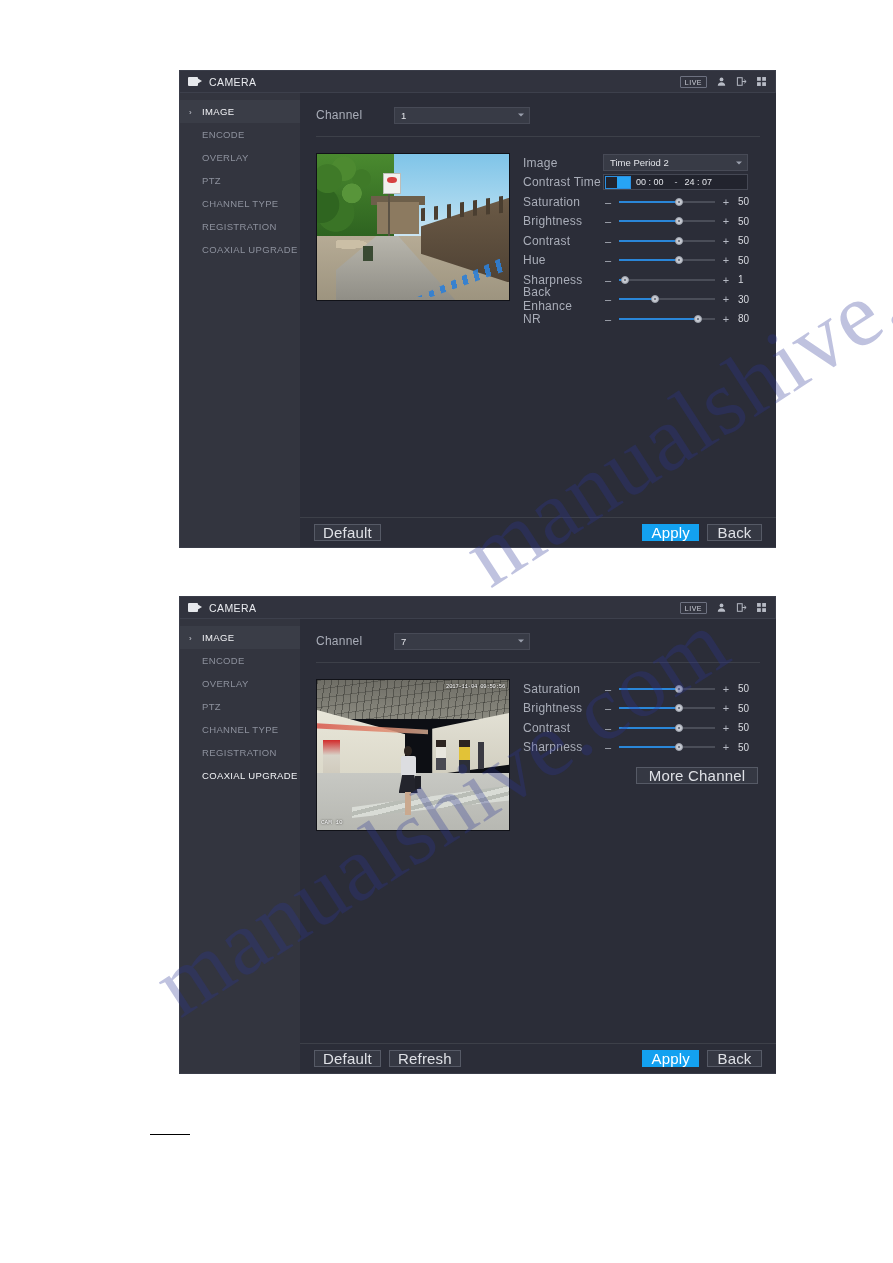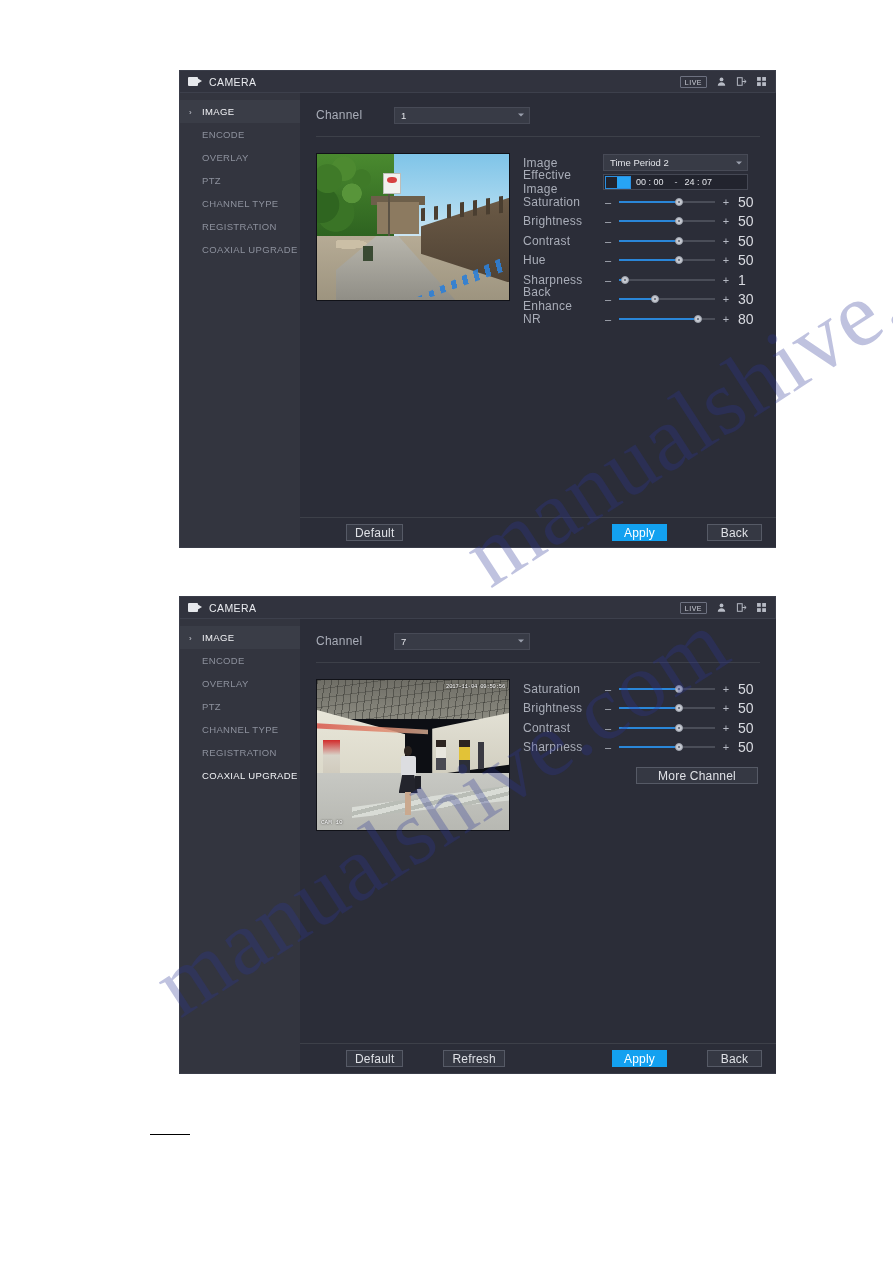--- a/index.html
+++ b/index.html
@@ -372,40 +372,39 @@
     border: 1px solid #9ba0ab;
     box-sizing: border-box;
   }
   .track .knob::after {
     content: ''; position: absolute; left: 2px; top: 2px;
     width: 2px; height: 2px; border-radius: 50%;
     background: #5b5f6b;
   }
   .val {
     width: 22px; flex: 0 0 22px;
-    font-size: 14px; color: #d8dae0;
+    font-size: 10px; color: #d8dae0;
     text-align: left;
     padding-left: 7px;
   }
   .track-area { width: 118px; flex: 0 0 118px; display: flex; align-items: center; }
 
   .btn {
     background: #353843;
     border: 1px solid #565a66;
     color: #dfe1e6;
-    font-size: 12px;
+    font-size: 15px;
     height: 17px;
     min-width: 54px;
     display: inline-flex;
     align-items: center;
     justify-content: center;
     box-sizing: border-box;
     letter-spacing: 0.2px;
     padding: 0 8px;
-    margin-left: 32px;
   }
   .btn.primary { background: #13a1f0; border-color: #13a1f0; color: #ffffff; }
   .more-row { display: flex; justify-content: flex-end; margin-top: 10px; padding-right: 2px; }
   .btn-more { width: 122px; min-width: 122px; }
 
   
   .footer {
     height: 30px;
     border-top: 1px solid #3d4049;
     display: flex;
@@ -536,21 +535,21 @@
 
               <div class="crow">
                 <span class="lbl">Image</span>
                 <div class="select sel-wide">
                   <span>Time Period 2</span>
                   <span class="caret"></span>
                 </div>
               </div>
 
               <div class="crow">
-                <span class="lbl">Effective Image</span>
+                <span class="lbl">Contrast Time</span>
                 <div class="eff-box">
                   <span class="toggle">
                       <span class="knob"></span>
                     </span>
                   <span class="eff-txt">00 : 00</span>
                   <span class="eff-sep">-</span>
                   <span class="eff-txt">24 : 07</span>
                 </div>
               </div>
 

